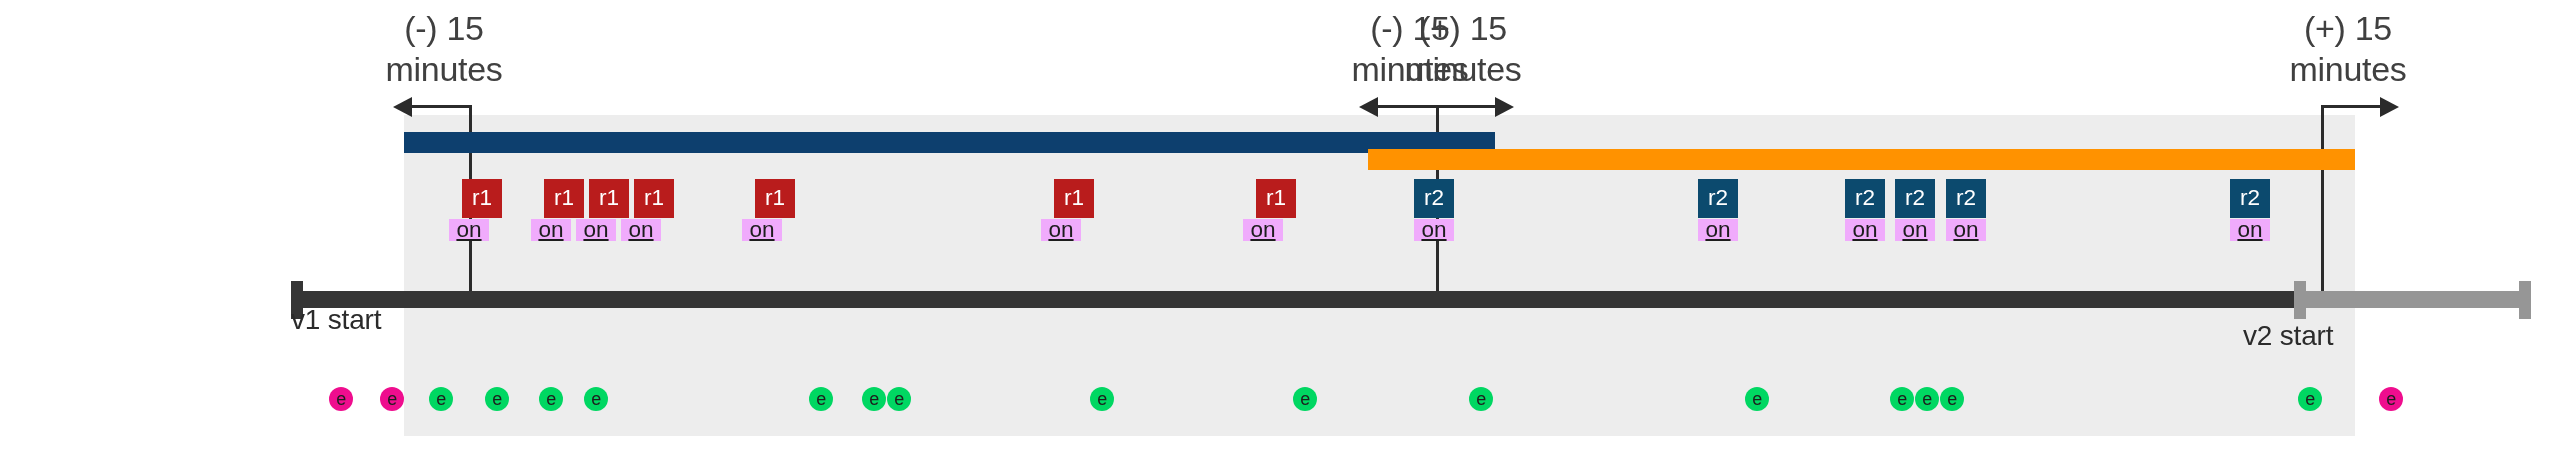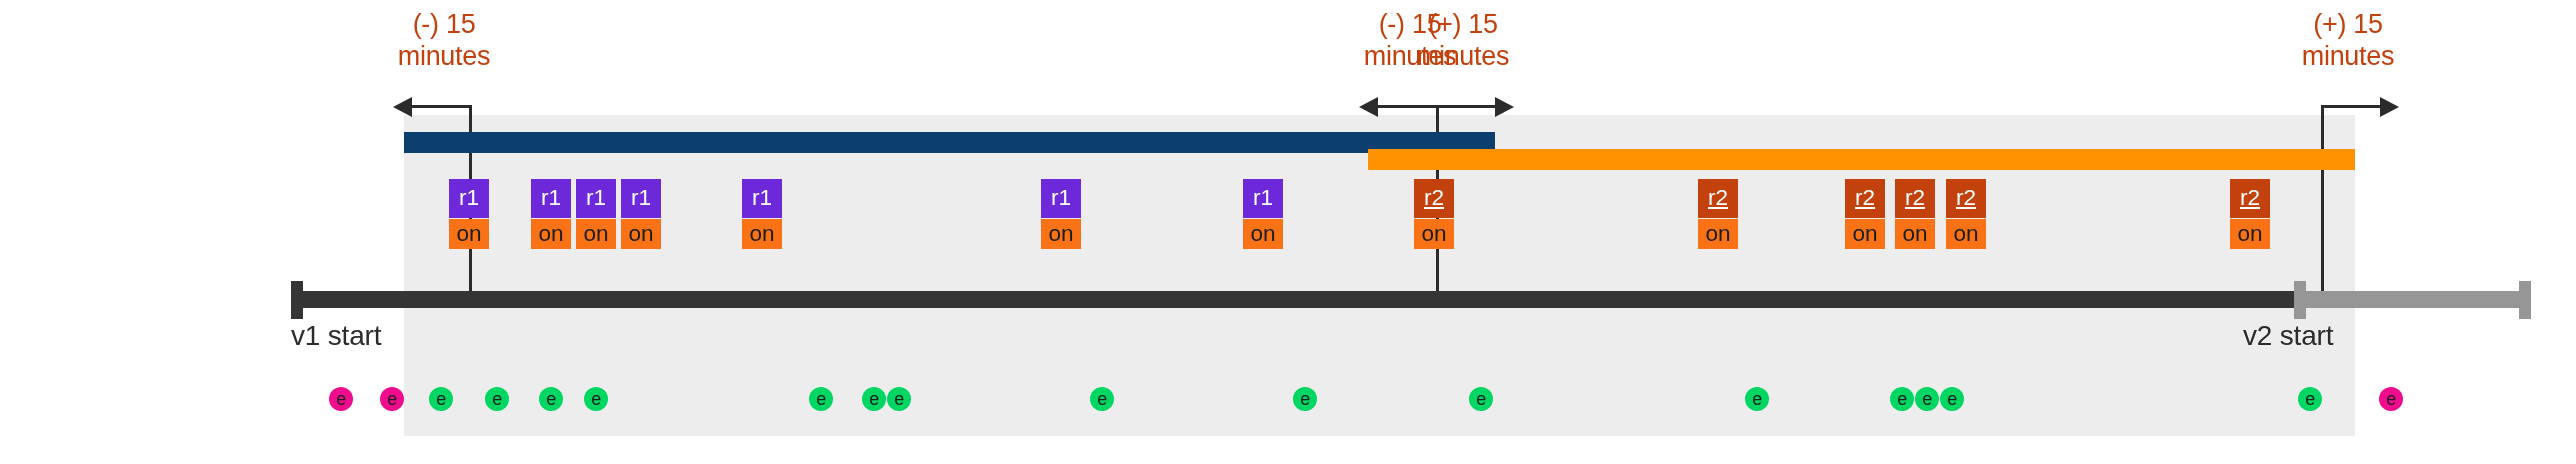--- a/index.html
+++ b/index.html
@@ -38,22 +38,22 @@
   .winbar {
     position: absolute;
     height: 20.7px;
   }
   .winbar.blue  { background: #0d3f6e; }
   .winbar.orange{ background: #ff9200; }
 
   
   .callout-text {
     position: absolute;
-    color: #c2410c;
-    font-size: 27px;
+    color: #404040;
+    font-size: 34px;
     font-weight: 500;
     line-height: 1.22;
     text-align: center;
     white-space: pre-line;
     letter-spacing: -0.3px;
   }
   .vline {
     position: absolute;
     width: 2.8px;
     background: #2b2b2b;
@@ -83,23 +83,23 @@
     position: absolute;
     width: 40px;
     height: 39px;
     display: flex;
     align-items: center;
     justify-content: center;
     font-size: 22.6px;
     font-weight: 500;
     line-height: 1;
   }
-  .chip.r1 { background: #6d28d9; color: #ffffff; }
-  .chip.r2 { background: #c2410c; color: #ffffff; text-decoration: underline; }
-  .chip.on { background: #f97316; color: #1d1d1d; height: 30px; }
+  .chip.r1 { background: #b91c1c; color: #ffffff; margin-left: 13px; }
+  .chip.r2 { background: #0c4a6e; color: #ffffff; }
+  .chip.on { background: #f0abfc; color: #1d1d1d; height: 22px; text-decoration: underline; }
 
   
   .tl-bar {
     position: absolute;
     height: 17px;
   }
   .tl-bar.v1 { background: #353535; }
   .tl-bar.v2 { background: #969696; }
   .tl-cap {
     position: absolute;
@@ -207,21 +207,21 @@
       <div class="chip on" style="left: 2230px; top: 219px;">on</div>
     </div>
 
   <div class="tl-bar v1" style="left:293px; top:291px; width:2015px;"></div>
   <div class="tl-cap v1" style="left:291px; top:281px;"></div>
 
   <div class="tl-bar v2" style="left:2297px; top:291px; width:233px;"></div>
   <div class="tl-cap v2" style="left:2294px; top:281px;"></div>
   <div class="tl-cap v2" style="left:2519px; top:281px;"></div>
 
-  <div class="tl-label" style="left:291px; top:320px;">v1 start</div>
+  <div class="tl-label" style="left:291px; top:304px;">v1 start</div>
   <div class="tl-label" style="left:2243px; top:320px;">v2 start</div>
 
 
   <div id="externals">
       <div class="dot pink" style="left: 329px; top: 387px;">e</div>
       <div class="dot pink" style="left: 380px; top: 387px;">e</div>
       <div class="dot green" style="left: 429px; top: 387px;">e</div>
       <div class="dot green" style="left: 485px; top: 387px;">e</div>
       <div class="dot green" style="left: 539px; top: 387px;">e</div>
       <div class="dot green" style="left: 584px; top: 387px;">e</div>

